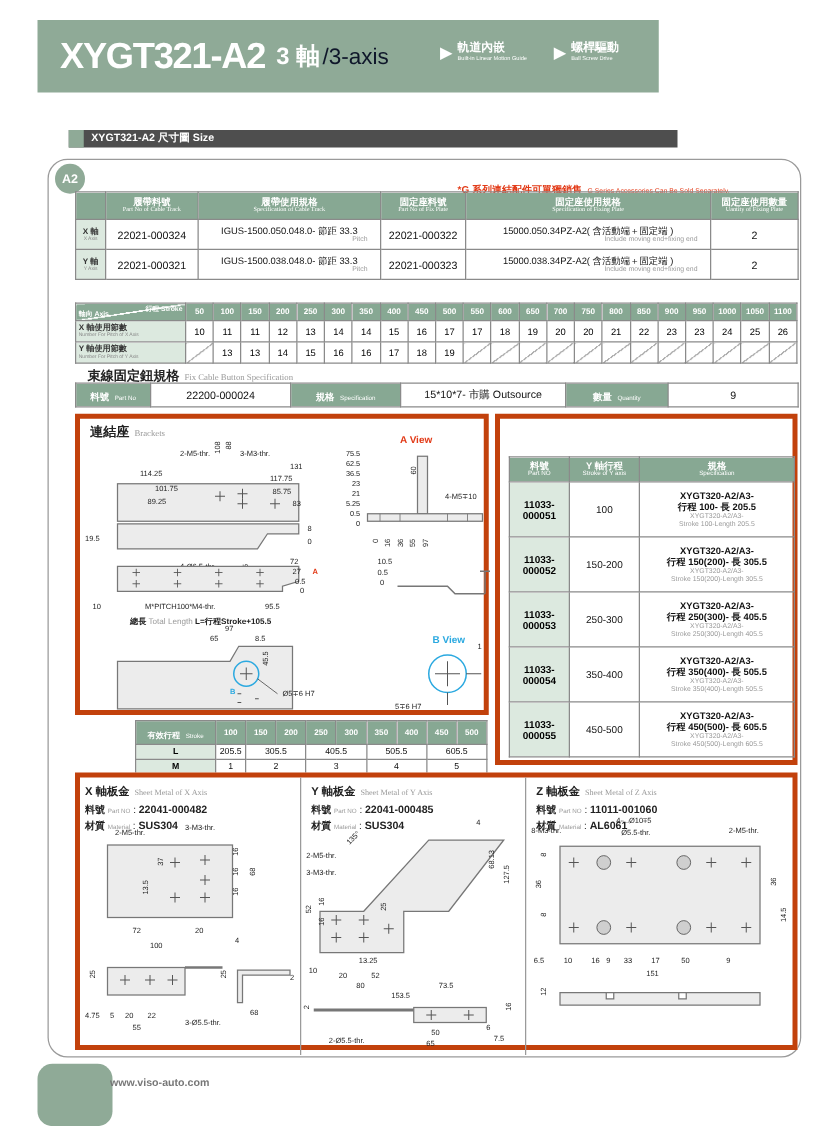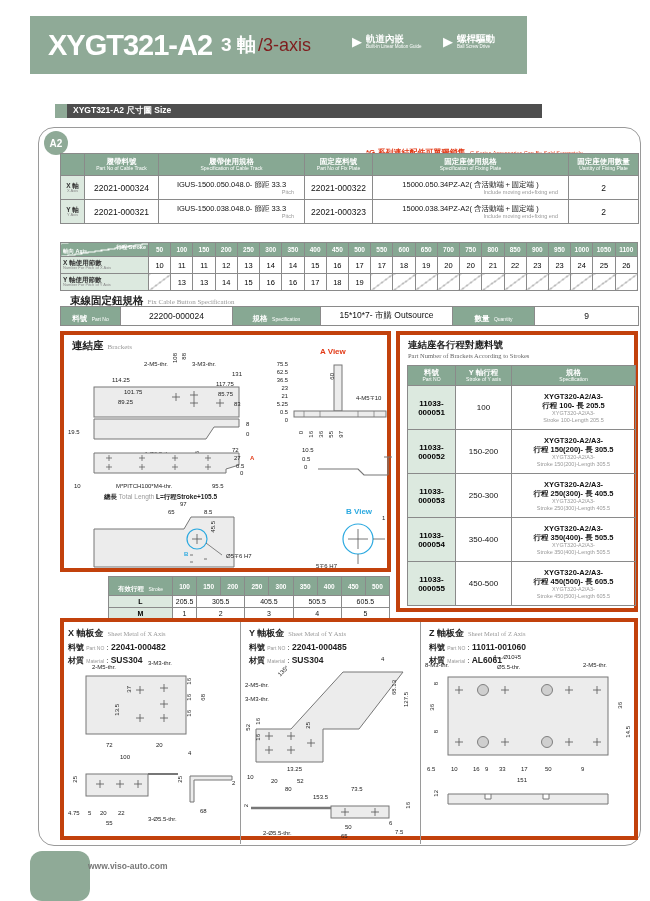--- a/index.html
+++ b/index.html
@@ -7,21 +7,21 @@
     --red:#E23A17; --blue:#2BA9E0; --bd:#8a8a8a;
   }
   *{margin:0;padding:0;box-sizing:border-box;}
   body{background:#fff;font-family:"Liberation Sans",sans-serif;}
   .page{position:relative;width:650px;height:901px;background:#fff;overflow:hidden;}
   .abs{position:absolute;}
   
   .banner{left:30px;top:16px;width:497px;height:58px;background:var(--sage);display:flex;align-items:center;padding-left:18px;}
   .model{font-size:29px;font-weight:bold;color:#fff;letter-spacing:-1px;}
   .axis-cn{font-size:19px;color:#fff;margin-left:9px;font-weight:bold;}
-  .axis-en{font-size:18px;color:#7f1d1d;margin-left:2px;font-weight:normal;}
+  .axis-en{font-size:18px;color:#0f172a;margin-left:2px;font-weight:normal;}
   .badge{position:absolute;top:17px;display:flex;align-items:flex-start;}
   .tri{color:#fff;font-size:13px;line-height:1;margin-right:4px;margin-top:2px;}
   .badge .cnb{font-size:9.5px;font-weight:bold;color:#fff;display:block;line-height:1.2;}
   .badge .enb{font-size:4.5px;color:#fff;display:block;line-height:1.2;}
   
   .secbar{left:55px;top:104px;width:487px;height:14px;background:var(--bar);display:flex;align-items:center;}
   .secbar .sq{width:12px;height:14px;background:var(--sage);}
   .secbar .txt{color:#fff;font-size:8.5px;font-weight:bold;margin-left:6px;}
   
   .frame{left:38px;top:127px;width:603px;height:719px;border:1.5px solid #9a9a9a;border-radius:16px;}
@@ -118,21 +118,21 @@
   <table class="abs" style="left:60px;top:153px;width:578px;">
     <colgroup>
         <col style="width:24px">
         <col style="width:74px">
         <col style="width:146px">
         <col style="width:68px">
         <col style="width:196px">
         <col style="width:70px">
       </colgroup>
     <tbody>
-        <tr style="height:22px;">
+        <tr style="height:22px;font-family:Liberation Serif, serif;">
       <th class="gh"></th>
       <th class="gh">
             <span class="cn">履帶料號</span>
             <span class="en">Part No of Cable Track</span>
           </th>
       <th class="gh">
             <span class="cn">履帶使用規格</span>
             <span class="en">Specification of Cable Track</span>
           </th>
       <th class="gh">
@@ -435,24 +435,20 @@
       <td class="val" style="font-size:7px;">1</td>
       <td class="val" style="font-size:7px;" colspan="2">2</td>
       <td class="val" style="font-size:7px;" colspan="2">3</td>
       <td class="val" style="font-size:7px;" colspan="2">4</td>
       <td class="val" style="font-size:7px;" colspan="2">5</td>
     </tr>
   </tbody>
     </table>
 
   <div class="abs box" style="left:396px;top:331px;width:242px;height:281px;">
-    <div style="position:absolute;left:8px;top:4px;">
-      <div style="font-size:9.5px;font-weight:bold;color:#222;">連結座各行程對應料號</div>
-      <div style="font-size:6.5px;color:#666;font-family:'Liberation Serif',serif;">Part Number of Brackets According to Strokes</div>
-    </div>
     <table style="position:absolute;left:7px;top:30px;width:228px;">
       <colgroup>
           <col style="width:48px">
           <col style="width:56px">
           <col style="width:124px">
         </colgroup>
       <tbody>
           <tr style="height:20px;">
         <th class="gh">
               <span class="cn">料號</span>

